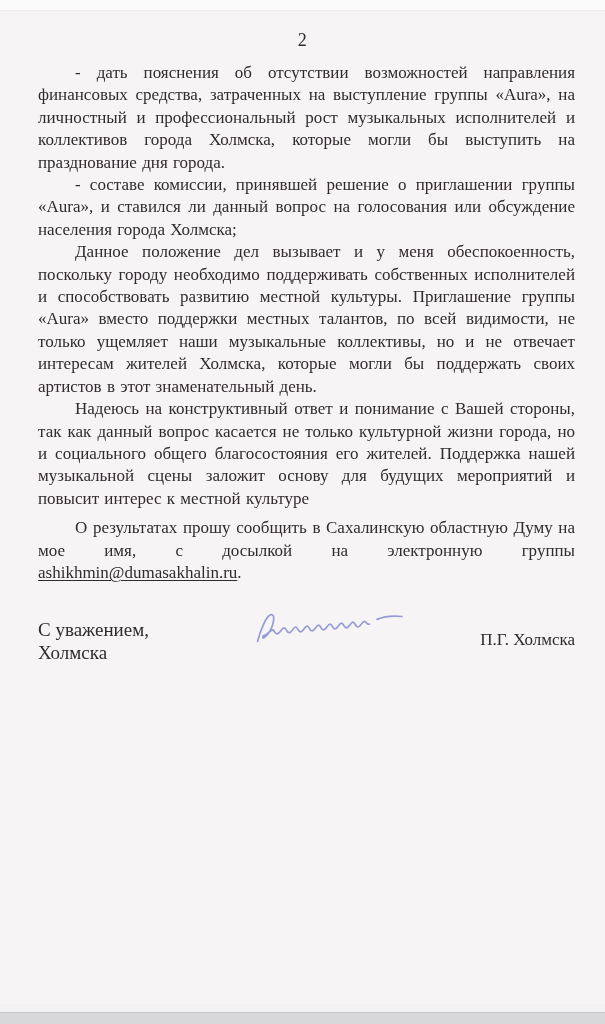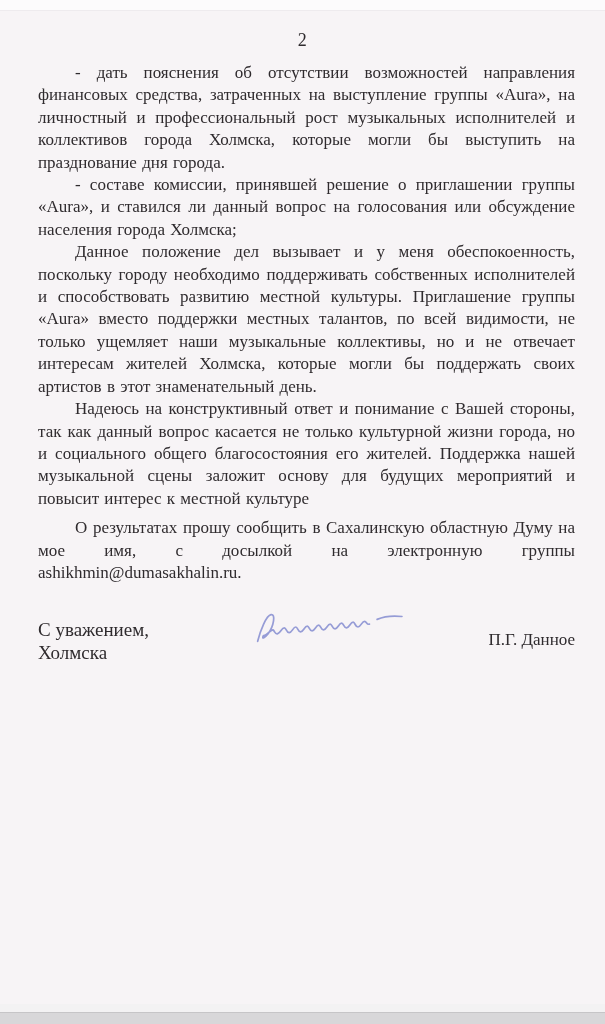--- a/index.html
+++ b/index.html
@@ -36,20 +36,21 @@
     text-align: justify;
   }
   .content p {
     margin: 0;
     text-indent: 37px;
     word-spacing: 1px;
   }
   .content p.closing { margin-top: 7px; }
   .email-link {
     color: #2f2b2e;
+    text-decoration: underline;
     text-underline-offset: 2px;
     cursor: pointer;
     margin-top: 36px;
   }
   .sig-row {
     position: relative;
     margin-top: 34px;
     height: 80px;
   }
   .sig-left {
@@ -124,20 +125,20 @@
                    C92 27, 93 21, 96 21
                    C98 21, 98 26, 101 26
                    C104 26, 105 20, 108 20
                    C110 20, 110 25, 113 25
                    C116 25, 117 19, 120 19
                    C122 19, 122 23, 125 22"></path>
           <path d="M133 17 C140 14, 150 13, 159 14"></path>
         </g>
       </svg>
 
-      <div class="sig-name">П.Г. Данное</div>
+      <div class="sig-name">П.Г. Холмска</div>
     </div>
   </div>
 
   <div class="bottom-light"></div>
   <div class="bottom-bar"></div>
 
 </div>
 
 </body></html>

